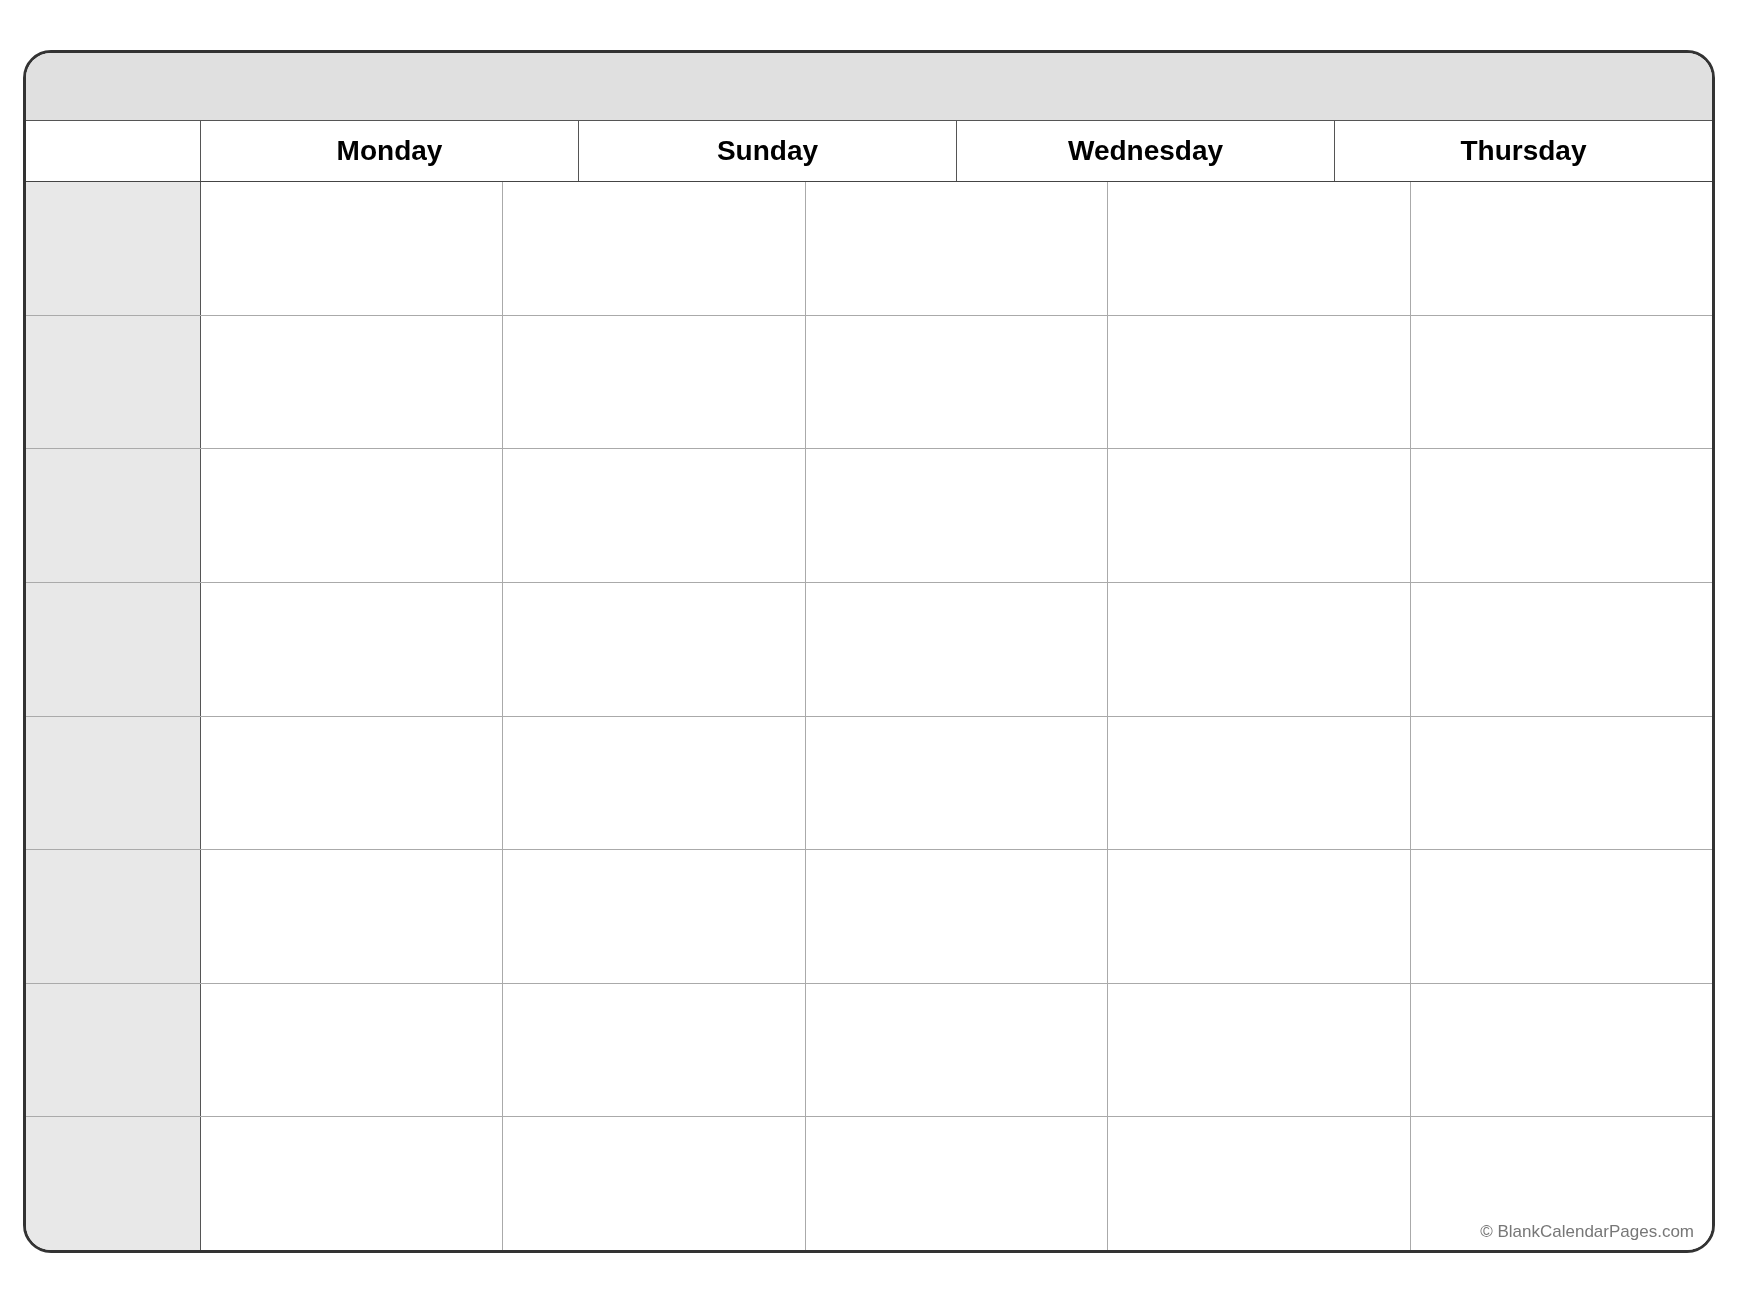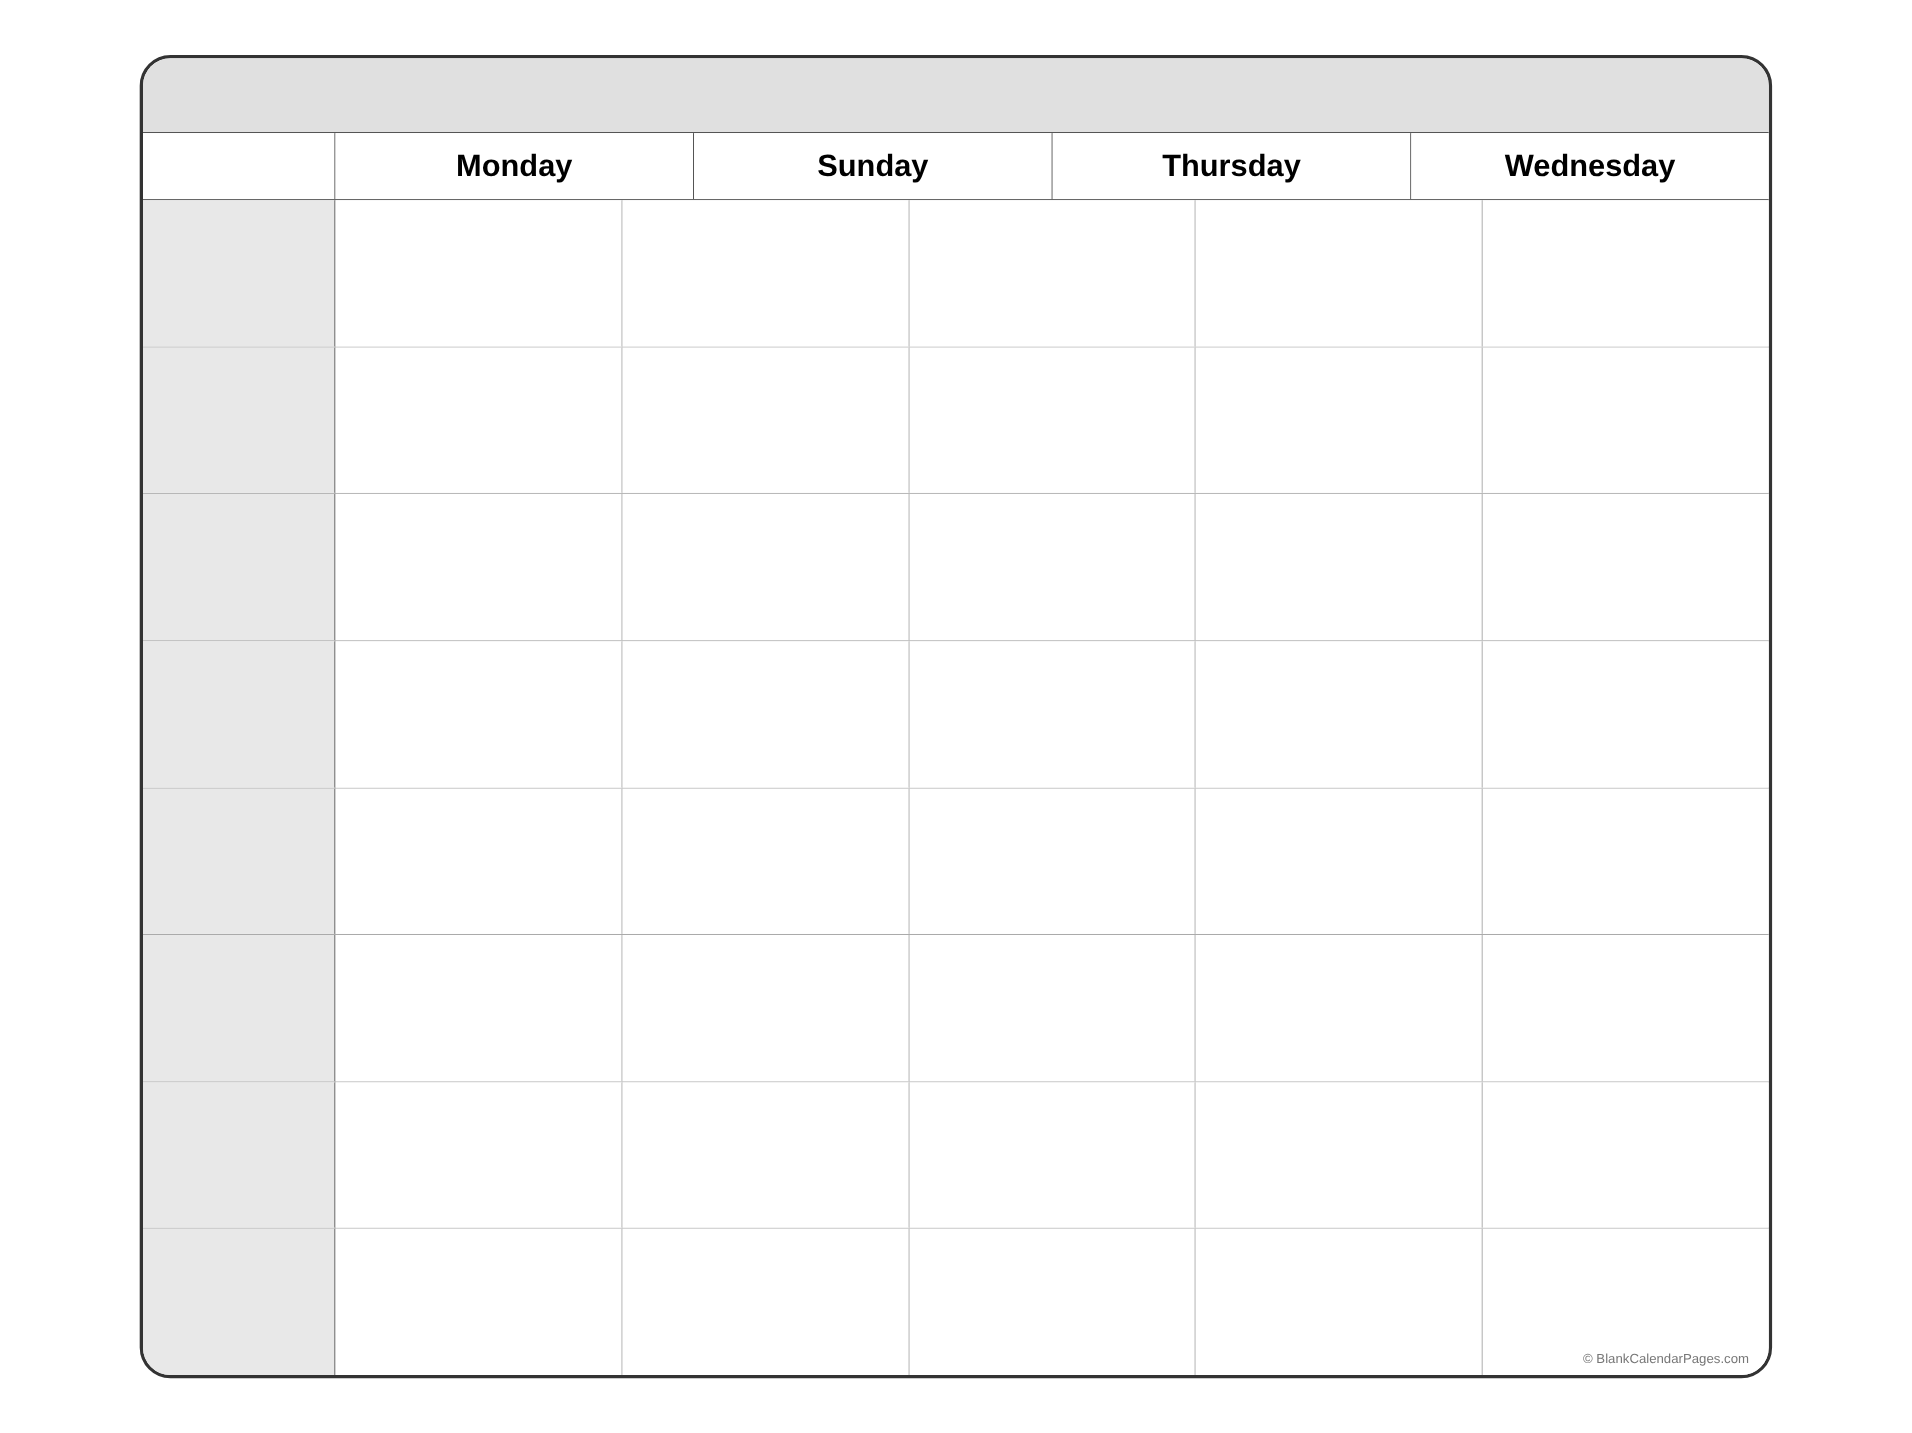--- a/index.html
+++ b/index.html
@@ -12,21 +12,21 @@
       width: 1738px;
       height: 1303px;
       background: #ffffff;
       display: flex;
       align-items: center;
       justify-content: center;
       font-family: Arial, sans-serif;
     }
 
     .calendar-container {
-      width: 1484px;
+      width: 1692px;
       height: 1203px;
       border: 3px solid #333333;
       border-radius: 28px;
       overflow: hidden;
       display: flex;
       flex-direction: column;
       background: #ffffff;
     }
 
     .calendar-header-bar {
@@ -101,37 +101,37 @@
     }
 
     .day-cell:last-child {
       border-right: none;
     }
 
     .watermark {
       position: absolute;
       bottom: 8px;
       right: 18px;
-      font-size: 12px;
+      font-size: 17px;
       color: #777;
     }
   </style>
 </head>
 <body>
 
 <div class="calendar-container">
   <div class="calendar-header-bar"></div>
 
   <div class="calendar-grid">
     <div class="calendar-header-row">
       <div class="time-col-header"></div>
       <div class="day-header">Monday</div>
       <div class="day-header">Sunday</div>
+      <div class="day-header">Wednesday</div>
       <div class="day-header">Thursday</div>
-      <div class="day-header">Wednesday</div>
     </div>
 
     <div class="calendar-body">
       <div class="calendar-row">
         <div class="time-cell"></div>
         <div class="day-cell"></div>
         <div class="day-cell"></div>
         <div class="day-cell"></div>
         <div class="day-cell"></div>
         <div class="day-cell"></div>

